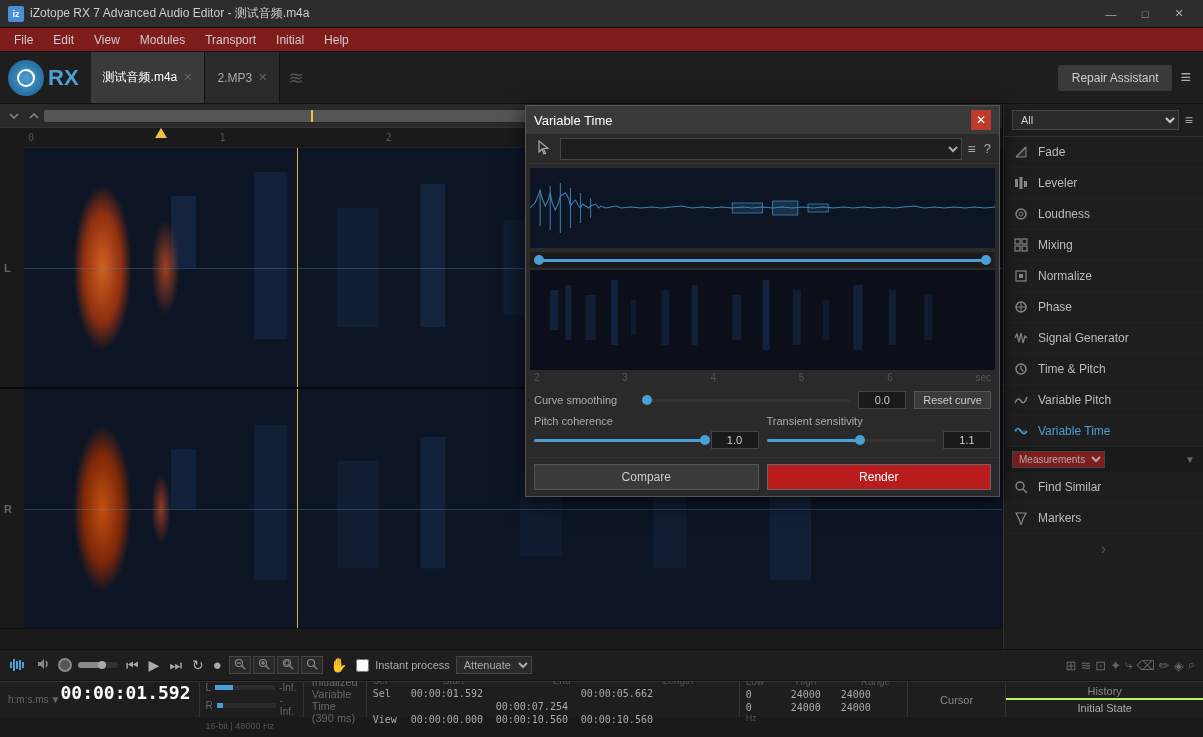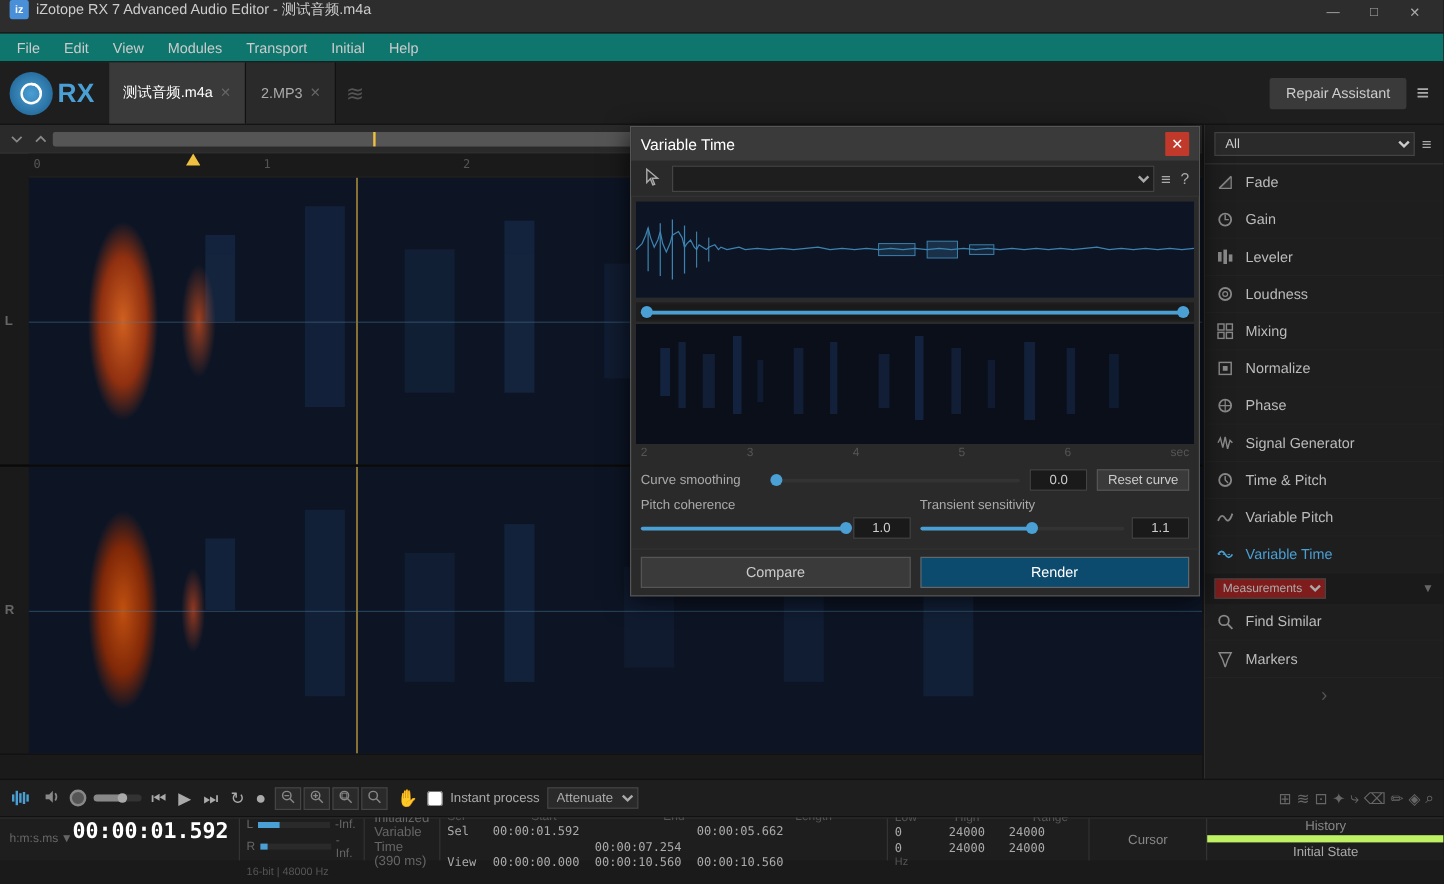--- a/index.html
+++ b/index.html
@@ -11,32 +11,33 @@
       width: 1203px;
       height: 737px;
       overflow: hidden;
     }
 
     
     #titlebar {
       background: #2d2d2d;
       height: 28px;
       display: flex;
-      padding: 0 8px;
+      align-items: center;
+      padding: 13px 8px;
       border-bottom: 1px solid #111;
       user-select: none;
     }
     #titlebar .icon { width: 16px; height: 16px; margin-right: 6px; background: #4a90d9; border-radius: 2px; display: flex; align-items: center; justify-content: center; color: white; font-weight: bold; font-size: 9px; }
     #titlebar .title { color: #ccc; font-size: 12px; flex: 1; }
     #titlebar .win-controls { display: flex; gap: 2px; }
     #titlebar .win-btn { width: 32px; height: 20px; display: flex; align-items: center; justify-content: center; cursor: pointer; color: #aaa; font-size: 11px; background: transparent; border: none; }
 
     
     #menubar {
-      background: #0f766e;
+      background: #7f1d1d;
       height: 24px;
       display: flex;
       align-items: center;
       padding: 0 4px;
       border-bottom: 1px solid #111;
     }
     #menubar .menu-item {
       padding: 2px 10px;
       color: #ccc;
       cursor: pointer;
@@ -250,21 +251,21 @@
 
     .dialog-actions {
       display: flex; align-items: center; padding: 6px 8px; gap: 8px;
       border-top: 1px solid #333;
     }
     .compare-btn {
       background: #3a3a3a; border: 1px solid #555; color: #ccc;
       font-size: 12px; padding: 5px 14px; cursor: pointer; flex: 1;
     }
     .render-btn {
-      background: #0c4a6e; border: 1px solid #666; color: #fff;
+      background: #b91c1c; border: 1px solid #666; color: #fff;
       font-size: 12px; padding: 5px 14px; cursor: pointer; flex: 1;
     }
 
     
     #transport-bar {
       height: 32px;
       background: #1e1e1e;
       display: flex;
       align-items: center;
       padding: 0 8px;
@@ -312,21 +313,21 @@
     .meter-bar { width: 60px; height: 5px; background: #2a2a2a; position: relative; }
     .meter-fill { height: 100%; background: #4a9fd4; }
     .status-info-section {
       flex: 1; display: flex; align-items: center; padding: 0 8px;
       color: #666; font-size: 11px;
     }
     .status-history {
       width: 200px; border-left: 1px solid #333; height: 100%;
       display: flex; flex-direction: column; justify-content: center;
     }
-    .history-title { color: #888; font-size: 11px; text-align: center; border-bottom: 6px solid #bef264; padding: 1px; }
+    .history-title { color: #888; font-size: 11px; text-align: center; border-bottom: 2px solid #bef264; padding: 1px; }
     .history-item { color: #aaa; font-size: 11px; text-align: center; padding: 2px; }
     .cursor-section {
       width: 100px; border-left: 1px solid #333; height: 100%;
       display: flex; align-items: center; justify-content: center;
     }
     .cursor-label { color: #888; font-size: 11px; }
 
     
     .waveform-svg-container {
       background: #0d1a2a;
@@ -500,29 +501,20 @@
     </div>
 
     <div class="panel-item">
       <span class="item-icon">
         <svg width="14" height="14" viewBox="0 0 14 14">
             <path d="M2 12 L12 2" stroke="#888" stroke-width="1.5" fill="none"></path>
             <path d="M2 12 L12 12 L12 2" stroke="#888" stroke-width="1" fill="rgba(100,100,100,0.2)"></path>
           </svg>
       </span>
       <span>Fade</span>
-    </div>
-    <div class="panel-item">
-      <span class="item-icon">
-        <svg width="14" height="14" viewBox="0 0 14 14">
-            <circle cx="7" cy="7" r="5" fill="none" stroke="#888" stroke-width="1.5"></circle>
-            <path d="M7 3 L7 7 L10 7" stroke="#888" stroke-width="1.2" fill="none"></path>
-          </svg>
-      </span>
-      <span>Gain</span>
     </div>
     <div class="panel-item">
       <span class="item-icon">
         <svg width="14" height="14" viewBox="0 0 14 14">
             <rect x="1" y="3" width="3" height="8" fill="#888"></rect>
             <rect x="5.5" y="1" width="3" height="12" fill="#888"></rect>
             <rect x="10" y="5" width="3" height="6" fill="#888"></rect>
           </svg>
       </span>
       <span>Leveler</span>

